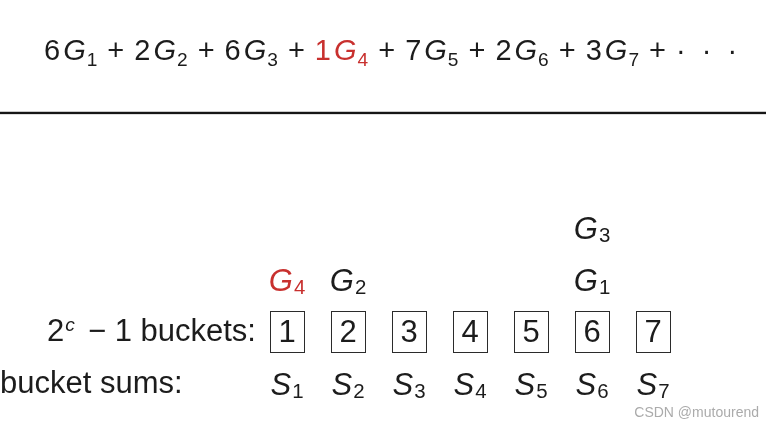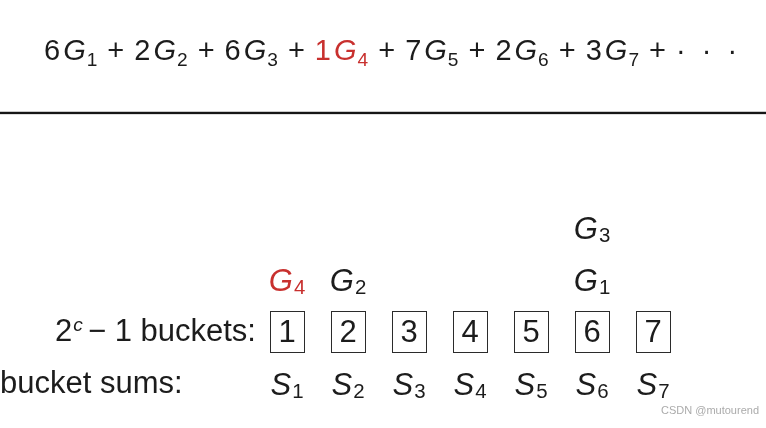--- a/index.html
+++ b/index.html
@@ -106,38 +106,38 @@
     line-height: 46px;
     white-space: nowrap;
   }
   .msup {
     font-size: 0.62em;
     font-style: italic;
     position: relative;
     top: -0.50em;
     margin: 0 1px;
   }
-  .label-rest { margin-left: 4px; }
+  .label-rest { margin-left: 12px; }
 
   .sums-label {
     position: absolute;
     left: 0;
     top: 363px;
     width: 246px;
     font-size: 31px;
     line-height: 40px;
     white-space: nowrap;
   }
 
   
   .watermark {
     position: absolute;
     right: 7px;
     top: 404px;
-    font-size: 11px;
+    font-size: 14px;
     color: var(--wm, #ababab);
   }
 </style>
 </head>
 <body>
 
 <div class="slide">
 
   <div class="formula">
     <span class="term">

